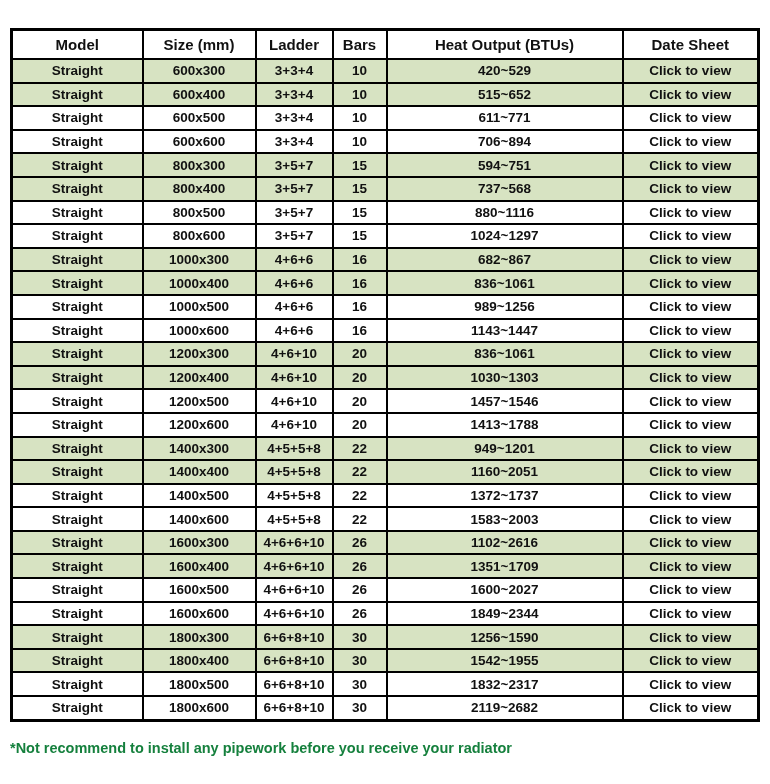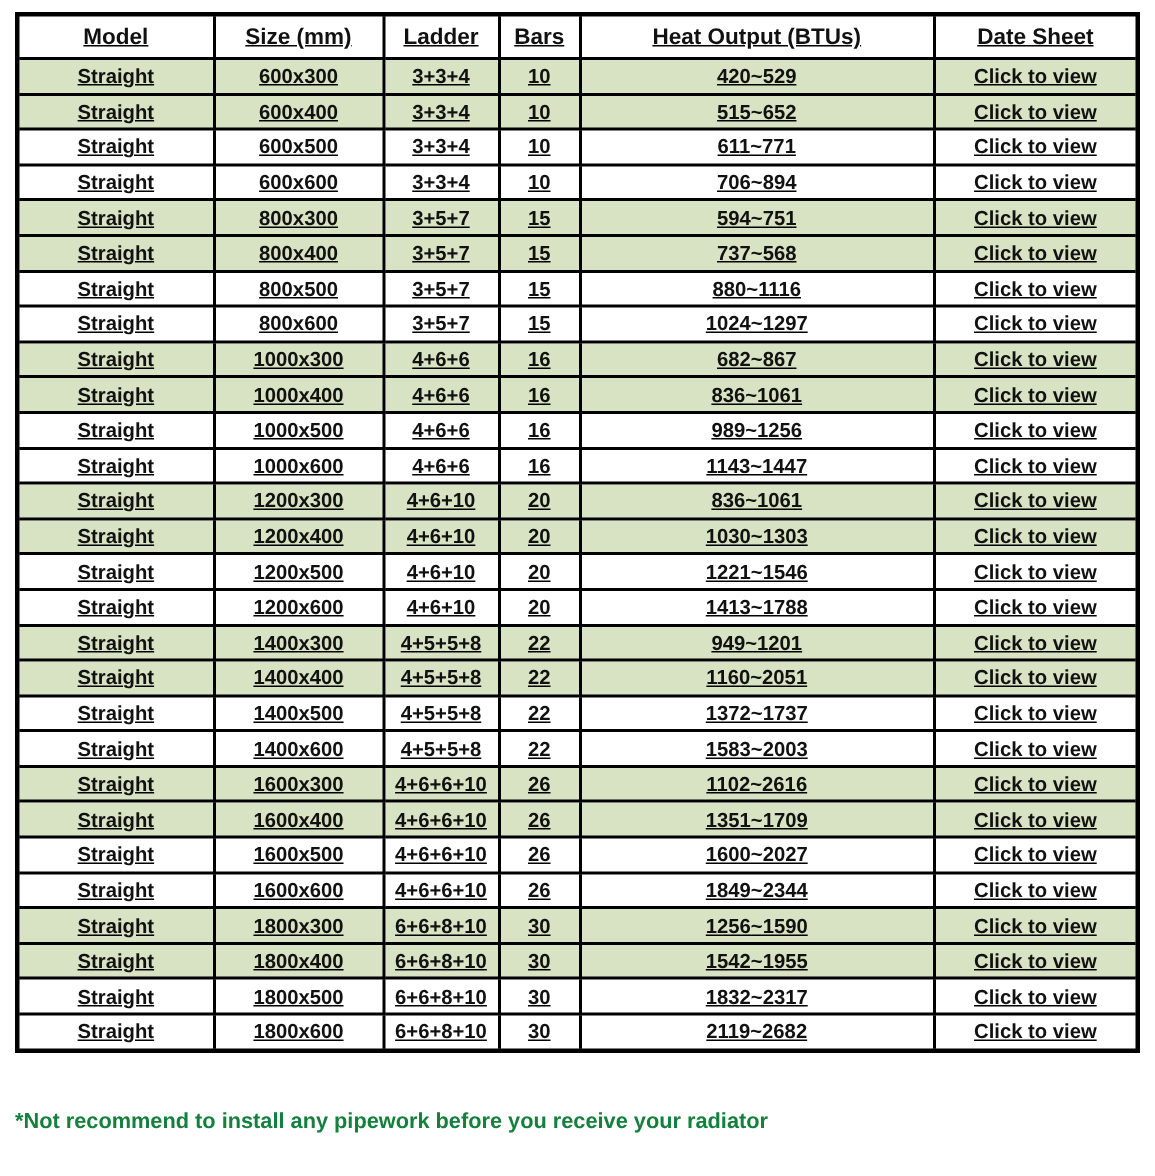--- a/index.html
+++ b/index.html
@@ -6,22 +6,21 @@
     margin: 0;
     padding: 0;
     width: 770px;
     height: 784px;
     background: #ffffff;
     font-family: "Liberation Sans", sans-serif;
   }
   .table-wrap {
     position: absolute;
     left: 10px;
-    top: 8px;
-    text-decoration: underline;
+    top: 28px;
   }
   table.spec {
     border-collapse: collapse;
     table-layout: fixed;
     border: 3px solid #000000;
   }
   table.spec th,
   table.spec td {
     border: 2px solid #000000;
     text-align: center;
@@ -188,21 +187,21 @@
           <td>4+6+10</td>
           <td>20</td>
           <td>1030~1303</td>
           <td class="link-cell">Click to view</td>
         </tr>
         <tr class="plain">
           <td>Straight</td>
           <td>1200x500</td>
           <td>4+6+10</td>
           <td>20</td>
-          <td>1221~1546</td>
+          <td>1457~1546</td>
           <td class="link-cell">Click to view</td>
         </tr>
         <tr class="plain">
           <td>Straight</td>
           <td>1200x600</td>
           <td>4+6+10</td>
           <td>20</td>
           <td>1413~1788</td>
           <td class="link-cell">Click to view</td>
         </tr>

